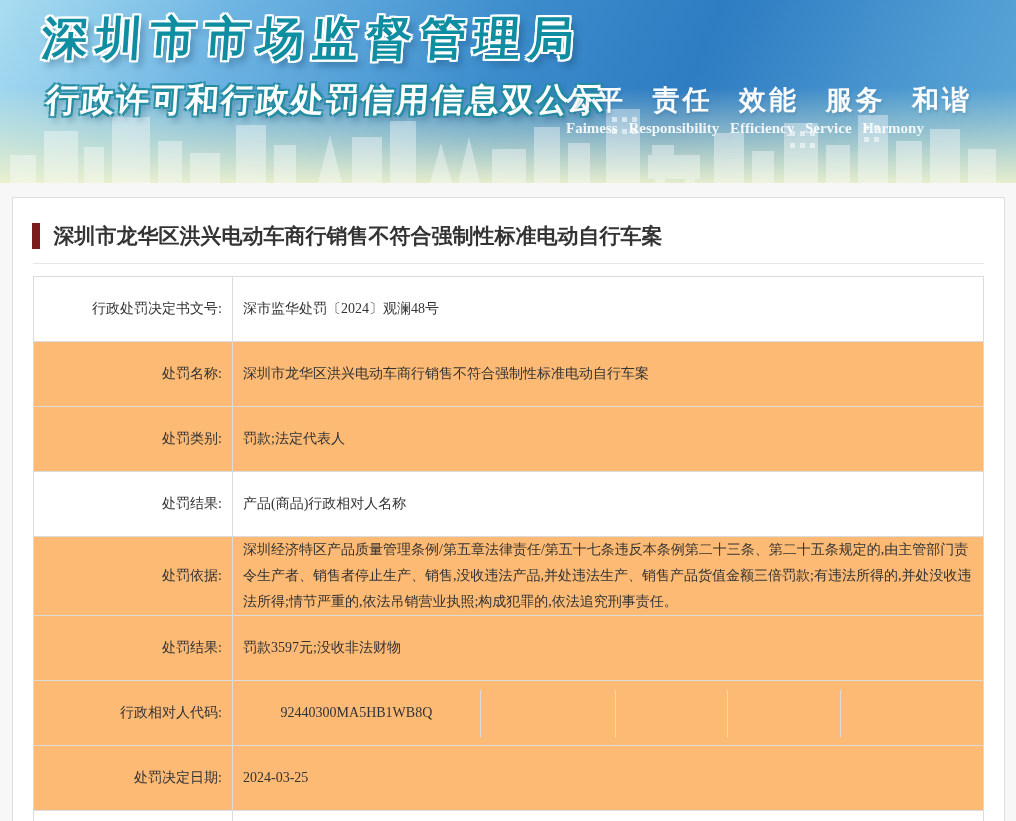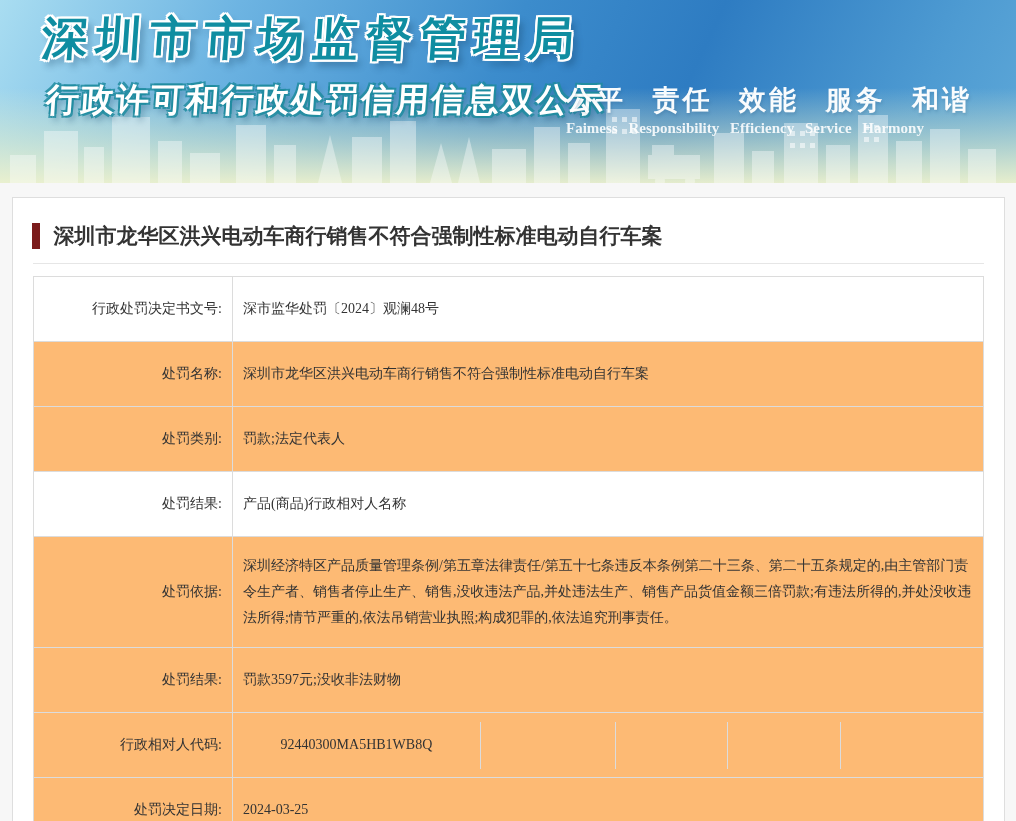--- a/index.html
+++ b/index.html
@@ -58,21 +58,21 @@
   .title-bar{display:inline-block;width:8px;height:26px;background:#7b1b1b;margin-left:-1px;}
   .page-title{
     margin:0 0 0 14px;font-size:21px;font-weight:bold;color:#333;
     font-family:"Liberation Sans","DejaVu Sans",sans-serif;
   }
   
   table.info{width:100%;border-collapse:collapse;margin-top:12px;font-size:14px;color:#333;}
   table.info td{border:1px solid #dcdcdc;padding:12px 10px;height:40px;line-height:20px;}
   table.info td.lbl{width:21%;text-align:right;white-space:nowrap;color:#333;}
   table.info tr.shaded td{background:#fdba74;}
-  table.info tr.row-tall td{padding:16px 10px;line-height:26px;height:77px;}
+  table.info tr.row-tall td{padding:0 10px;line-height:26px;height:77px;}
   td.nested{padding:0 !important;}
   table.codes{width:100%;border-collapse:collapse;font-size:14px;color:#333;}
   table.codes td{border:none;text-align:center;padding:0 6px;}
   table.codes tr.hd td{height:41px;border-bottom:1px solid #dcdcdc;}
   table.codes tr.vl td{height:47px;}
   table.codes td + td{border-left:1px solid #dcdcdc;}
   table.codes td.c1{width:33%;} table.codes td.c2{width:18%;}
   table.codes td.c3{width:15%;} table.codes td.c4{width:15%;}
   table.codes td.c5{width:19%;}
 </style>

